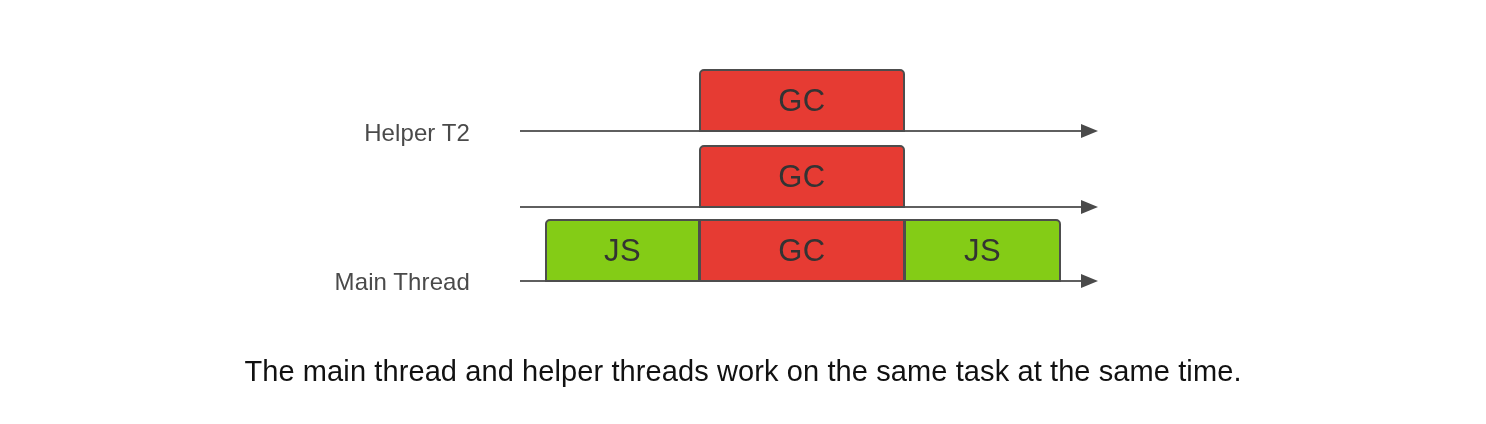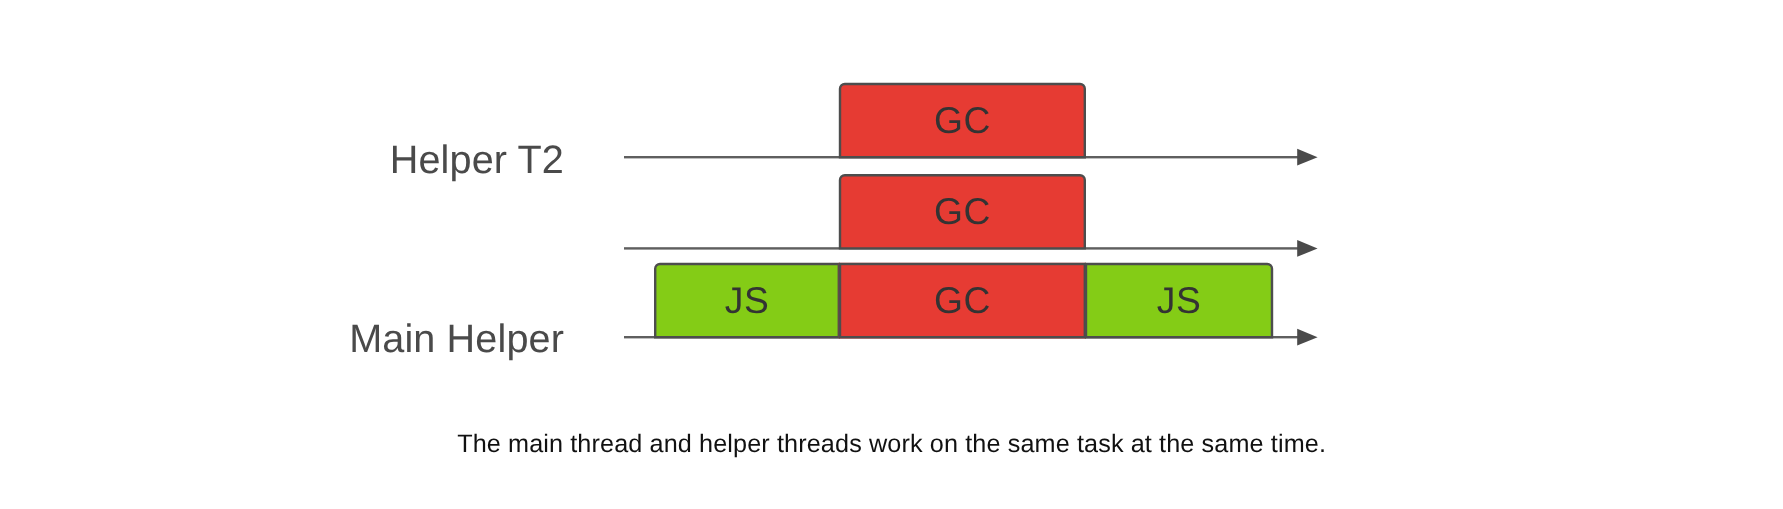--- a/index.html
+++ b/index.html
@@ -23,21 +23,21 @@
     height: 424px;
   }
 
   
   .row-label {
     position: absolute;
     right: 1016px;                 
     width: 420px;
     text-align: right;
     font-family: "Liberation Sans", sans-serif;
-    font-size: 33px;
+    font-size: 24px;
     line-height: 34px;
     color: #4a4a4a;
     letter-spacing: 0.1px;
     white-space: nowrap;
   }
   .row-label.lbl-t2   { top: 116px; }
   .row-label.lbl-t1   { top: 191px; }
   .row-label.lbl-main { top: 265px; }
 
   
@@ -126,21 +126,21 @@
   }
 
   
   #caption {
     position: absolute;
     left: 0;
     top: 353px;
     width: 1486px;
     text-align: center;
     font-family: "Liberation Sans", sans-serif;
-    font-size: 21px;
+    font-size: 29px;
     line-height: 36px;
     color: #111111;
     letter-spacing: 0.1px;
   }
 </style>
 </head>
 <body>
 
 <div id="diagram">
 
@@ -154,21 +154,21 @@
   <div class="block gc block-t2-gc">GC</div>
 
 
   <div class="axis axis-t1">
     <div class="axis-line"></div>
     <div class="axis-arrow"></div>
   </div>
 
   <div class="block gc block-t1-gc">GC</div>
 
-  <div class="row-label lbl-main">Main Helper</div>
+  <div class="row-label lbl-main">Main Thread</div>
 
   <div class="axis axis-main">
     <div class="axis-line"></div>
     <div class="axis-arrow"></div>
   </div>
 
   <div class="block js block-main-js1">JS</div>
 
   <div class="block gc block-main-gc">GC</div>
 

